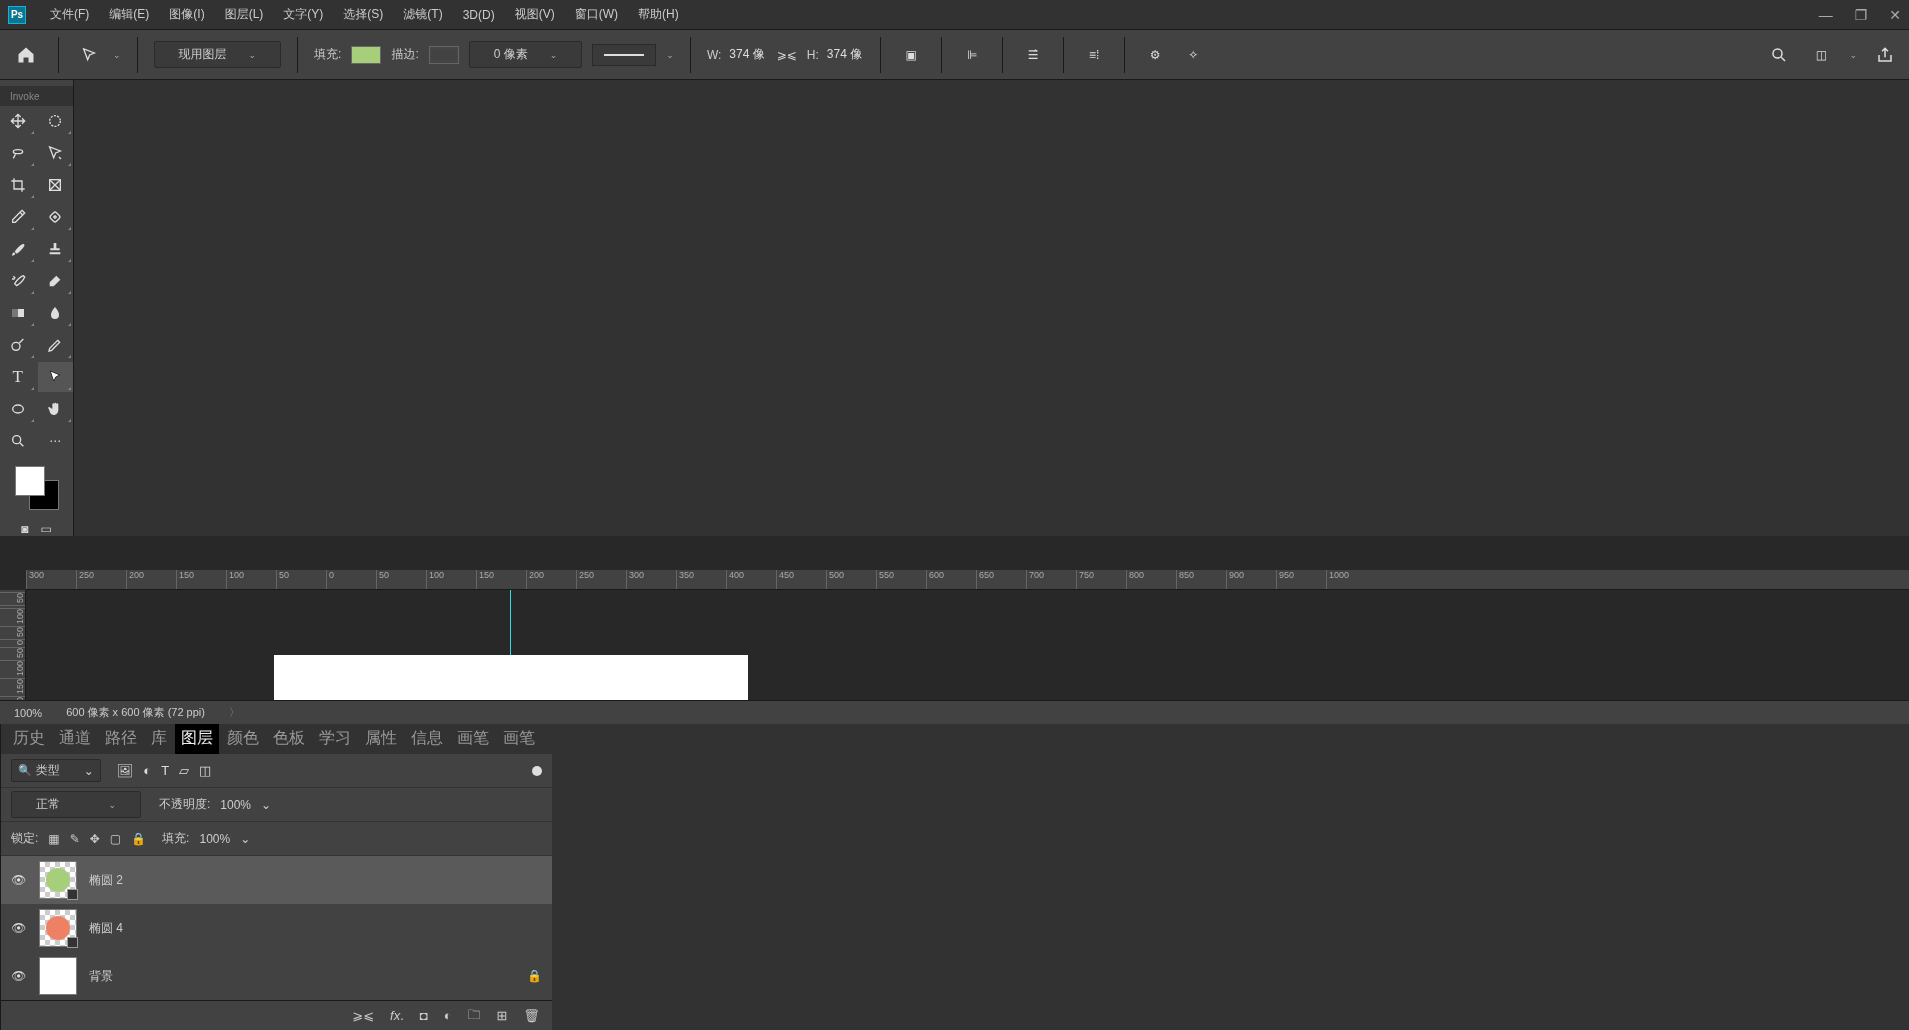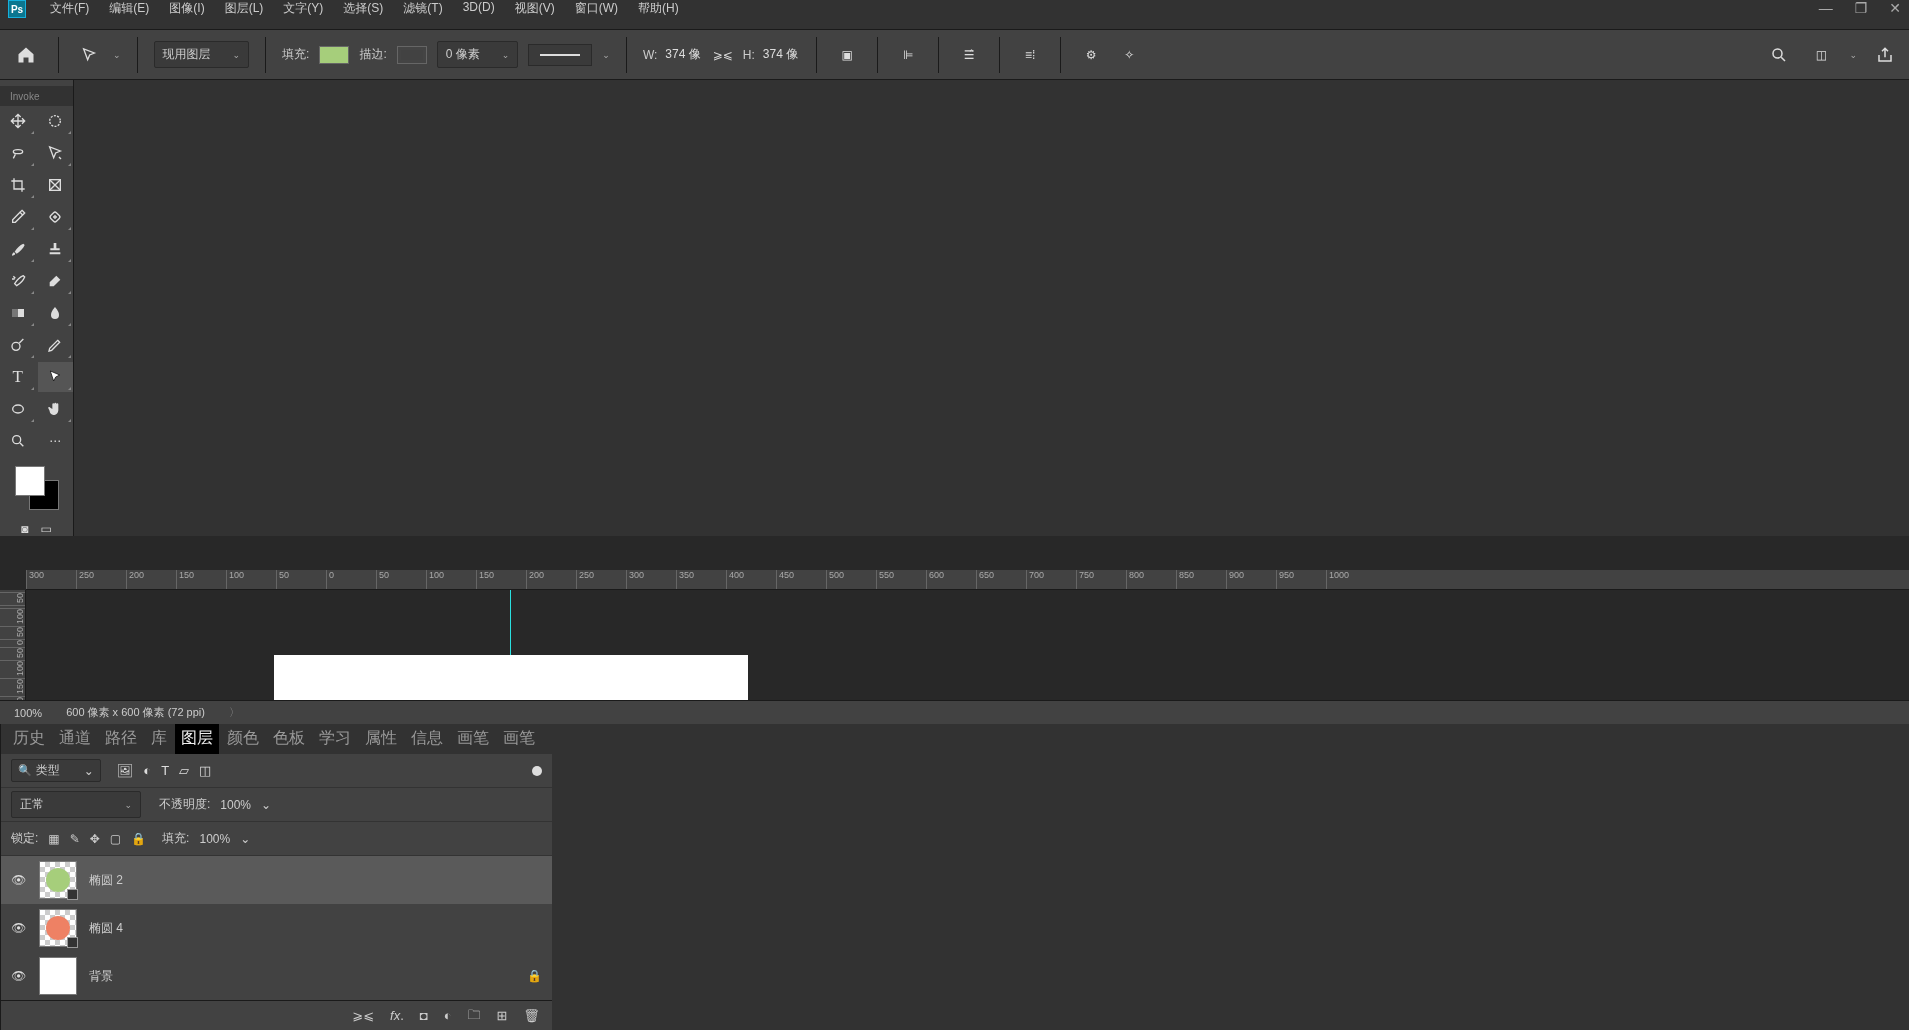--- a/index.html
+++ b/index.html
@@ -1,27 +1,27 @@
 <!DOCTYPE html>
 <html><head>
 <meta charset="utf-8">
 <style>
 * { margin: 0; padding: 0; box-sizing: border-box; font-family: "Microsoft YaHei", sans-serif; }
 body { background: #323232; color: #ccc; font-size: 12px; overflow: hidden; width: 1909px; height: 1030px; }
 
-.menubar { height: 30px; background: #323232; display: flex; padding: 0 8px; border-bottom: 1px solid #1a1a1a; }
+.menubar { height: 30px; background: #323232; display: flex; align-items: center; padding: 0 8px; border-bottom: 1px solid #1a1a1a; }
 .ps-logo { width:18px; height:18px; background:#0b768f; color:#fff; font-weight:bold; font-size:10px; display:flex; align-items:center; justify-content:center; margin-right:14px; border:1px solid #15b0dd;}
 .menu-item { margin: 0 10px; cursor: default; }
 .win-controls { margin-left:auto; display:flex; gap:22px; color:#aaa; font-size:14px;}
 .win-controls span{cursor:default;}
 
 .optionsbar { height: 50px; background: #424242; display: flex; align-items: center; padding: 0 10px; gap: 10px; border-bottom:1px solid #1a1a1a;}
 .home-btn{width:32px;height:32px;display:flex;align-items:center;justify-content:center;cursor:default;}
 .divider{width:1px; height:36px; background:#1a1a1a; margin:0 6px;}
-.dropdown{background:#3a3a3a;border:1px solid #2a2a2a;padding:4px 8px;display:flex;align-items:center;gap:22px;border-radius:2px;}
+.dropdown{background:#3a3a3a;border:1px solid #2a2a2a;padding:4px 24px;display:flex;align-items:center;gap:22px;border-radius:2px;}
 .dropdown .chev{font-size:9px;color:#aaa;}
 .swatch{width:30px;height:18px;border:1px solid #666;}
 .fill-swatch{background:#a6ce7b;}
 .stroke-swatch{background:#444; position:relative;}
 .stroke-swatch::after{content:"";position:absolute;inset:3px;background:#424242;}
 .input-pair{display:flex;align-items:center;gap:6px;}
 .stroke-style{background:#3a3a3a;border:1px solid #2a2a2a;width:64px;height:22px;display:flex;align-items:center;justify-content:center;}
 .stroke-style .line{height:2px;width:40px;background:#ddd;}
 .icon-btn{width:28px;height:28px;display:flex;align-items:center;justify-content:center;cursor:default;color:#ddd;}
 .right-icons{margin-left:auto;display:flex;gap:14px;align-items:center;}

